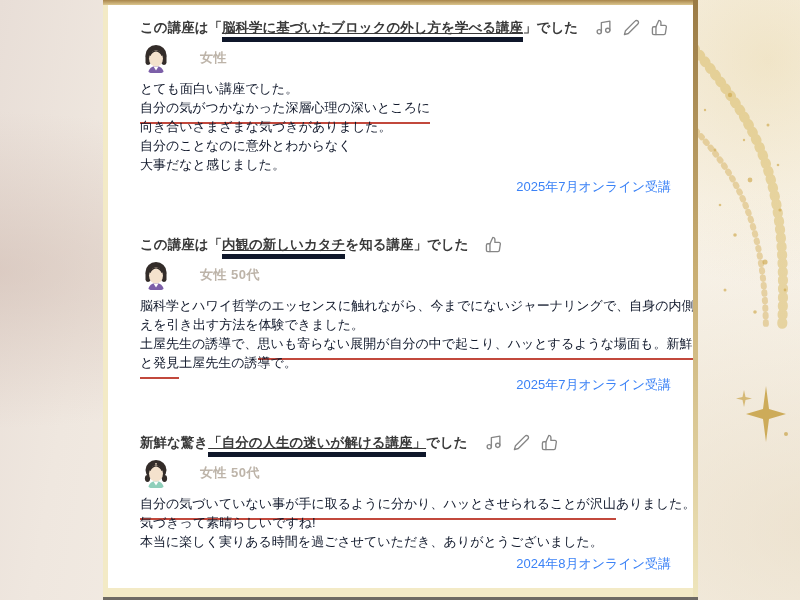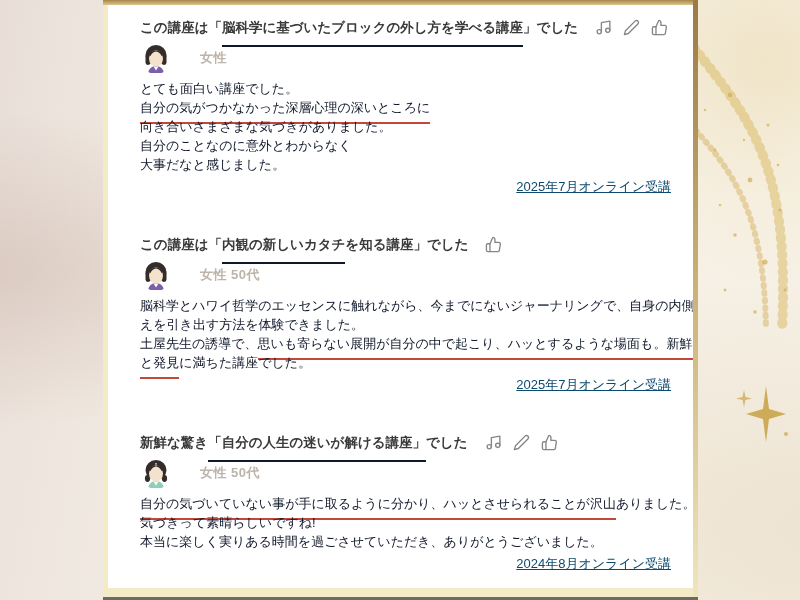--- a/index.html
+++ b/index.html
@@ -22,34 +22,34 @@
   .frame-edge-right { position:absolute; top:0; right:0; bottom:0; width:5px;
     background:linear-gradient(to bottom,#9b7b45 0%,#c9ae72 45%,#efe6bd 100%); }
   .card-inner { position:absolute; left:5px; right:5px; top:5px; bottom:12px; background:#ffffff; overflow:hidden; }
   .bottom-dark { position:absolute; left:0; right:0; bottom:0; height:3px; background:#6e6a63; }
 
   .content { padding:14px 30px 0 32px; }
 
   .review + .review { margin-top:40px; }
   .review-title { font-size:13.5px; font-weight:bold; color:#3a3a3a; line-height:17px;
     display:flex; align-items:center; white-space:nowrap; }
-  .review-title .u { border-bottom:2px solid #0f172a; padding-bottom:10px; }
+  .review-title .u { border-bottom:5px solid #0f172a; padding-bottom:2px;text-decoration:underline; }
   .title-icons { display:flex; align-items:center; gap:11px; margin-left:17px; }
   .ticon { display:inline-flex; width:17px; height:17px; color:#868686; cursor:pointer; }
   .ticon svg { width:100%; height:100%; }
 
   .reviewer-row { margin-top:6px; display:flex; align-items:center; gap:28px; height:32px;font-weight:bold; }
   .avatar { width:32px; height:32px; border-radius:50%; overflow:hidden; background:#fff; flex:0 0 auto; }
   .reviewer-label { font-size:13px; color:#bdb4a9; letter-spacing:.5px; }
 
   .review-body { margin-top:5px; font-size:13px; line-height:19px; color:#0f172a; }
   .bline { white-space:nowrap; }
   .review-body .u { border-bottom:2px solid #c2483c; padding-bottom:7px; }
 
-  .review-date { margin-top:4px; margin-right:-8px; text-align:right; font-size:13px; color:#0c4a6e;text-decoration:underline; }
+  .review-date { margin-top:4px; margin-right:-8px; text-align:right; font-size:13px; color:#3b82f6; }
 </style>
 </head>
 <body>
 
 <svg class="glitter" viewBox="0 0 140 340">
   <path d="M18,28 C90,118 130,158 122,330" fill="none" stroke="#d8b85e" stroke-width="10" stroke-dasharray="1.5 7" stroke-linecap="round" opacity="0.5"></path>
   <path d="M0,92 C66,162 104,196 106,330" fill="none" stroke="#d3ab52" stroke-width="6" stroke-dasharray="1.5 6" stroke-linecap="round" opacity="0.45"></path>
   <g fill="#cfa94e" opacity="0.65">
     <circle cx="35" cy="60" r="1.6"></circle>
       <circle cx="70" cy="95" r="2.2"></circle>
@@ -146,21 +146,21 @@
                 <rect x="21.5" y="12" width="5" height="11" rx="2.4" fill="#332c29"></rect>
                 <ellipse cx="16" cy="16.5" rx="7" ry="8" fill="#f4e2cd"></ellipse>
                 <path d="M8.5 13 a8 6.5 0 0 1 15 0 l-2 1 q-1.5-4-5.5-4.5 q-4 .5-5.5 4.5 z" fill="#332c29"></path>
               </svg></span>
       <span class="reviewer-label">女性 50代</span>
     </div>
     <div class="review-body">
             <div class="bline"><span>脳科学とハワイ哲学のエッセンスに触れながら、今までにないジャーナリングで、自身の内側から答</span></div>
             <div class="bline"><span>えを引き出す方法を体験できました。</span></div>
             <div class="bline"><span>土屋先生の誘導で、</span><span class="u">思いも寄らない展開が自分の中で起こり、ハッとするような場面も。新鮮な驚き</span></div>
-            <div class="bline"><span class="u">と発見</span><span>に満ちた講座でした。</span></div>
+            <div class="bline"><span class="u">と発見</span><span>土屋先生の誘導で。</span></div>
           </div>
     <div class="review-date">2025年7月オンライン受講</div>
   </div>
 
   <div class="review">
     <div class="review-title">
       <span class="title-text"><span>新鮮な驚き</span><span class="u">「自分の人生の迷いが解ける講座」</span><span>でした</span></span>
       <span class="title-icons">
               <span class="ticon">
                 <svg viewBox="0 0 24 24" fill="none" stroke="currentColor" stroke-width="1.9" stroke-linecap="round" stroke-linejoin="round">

